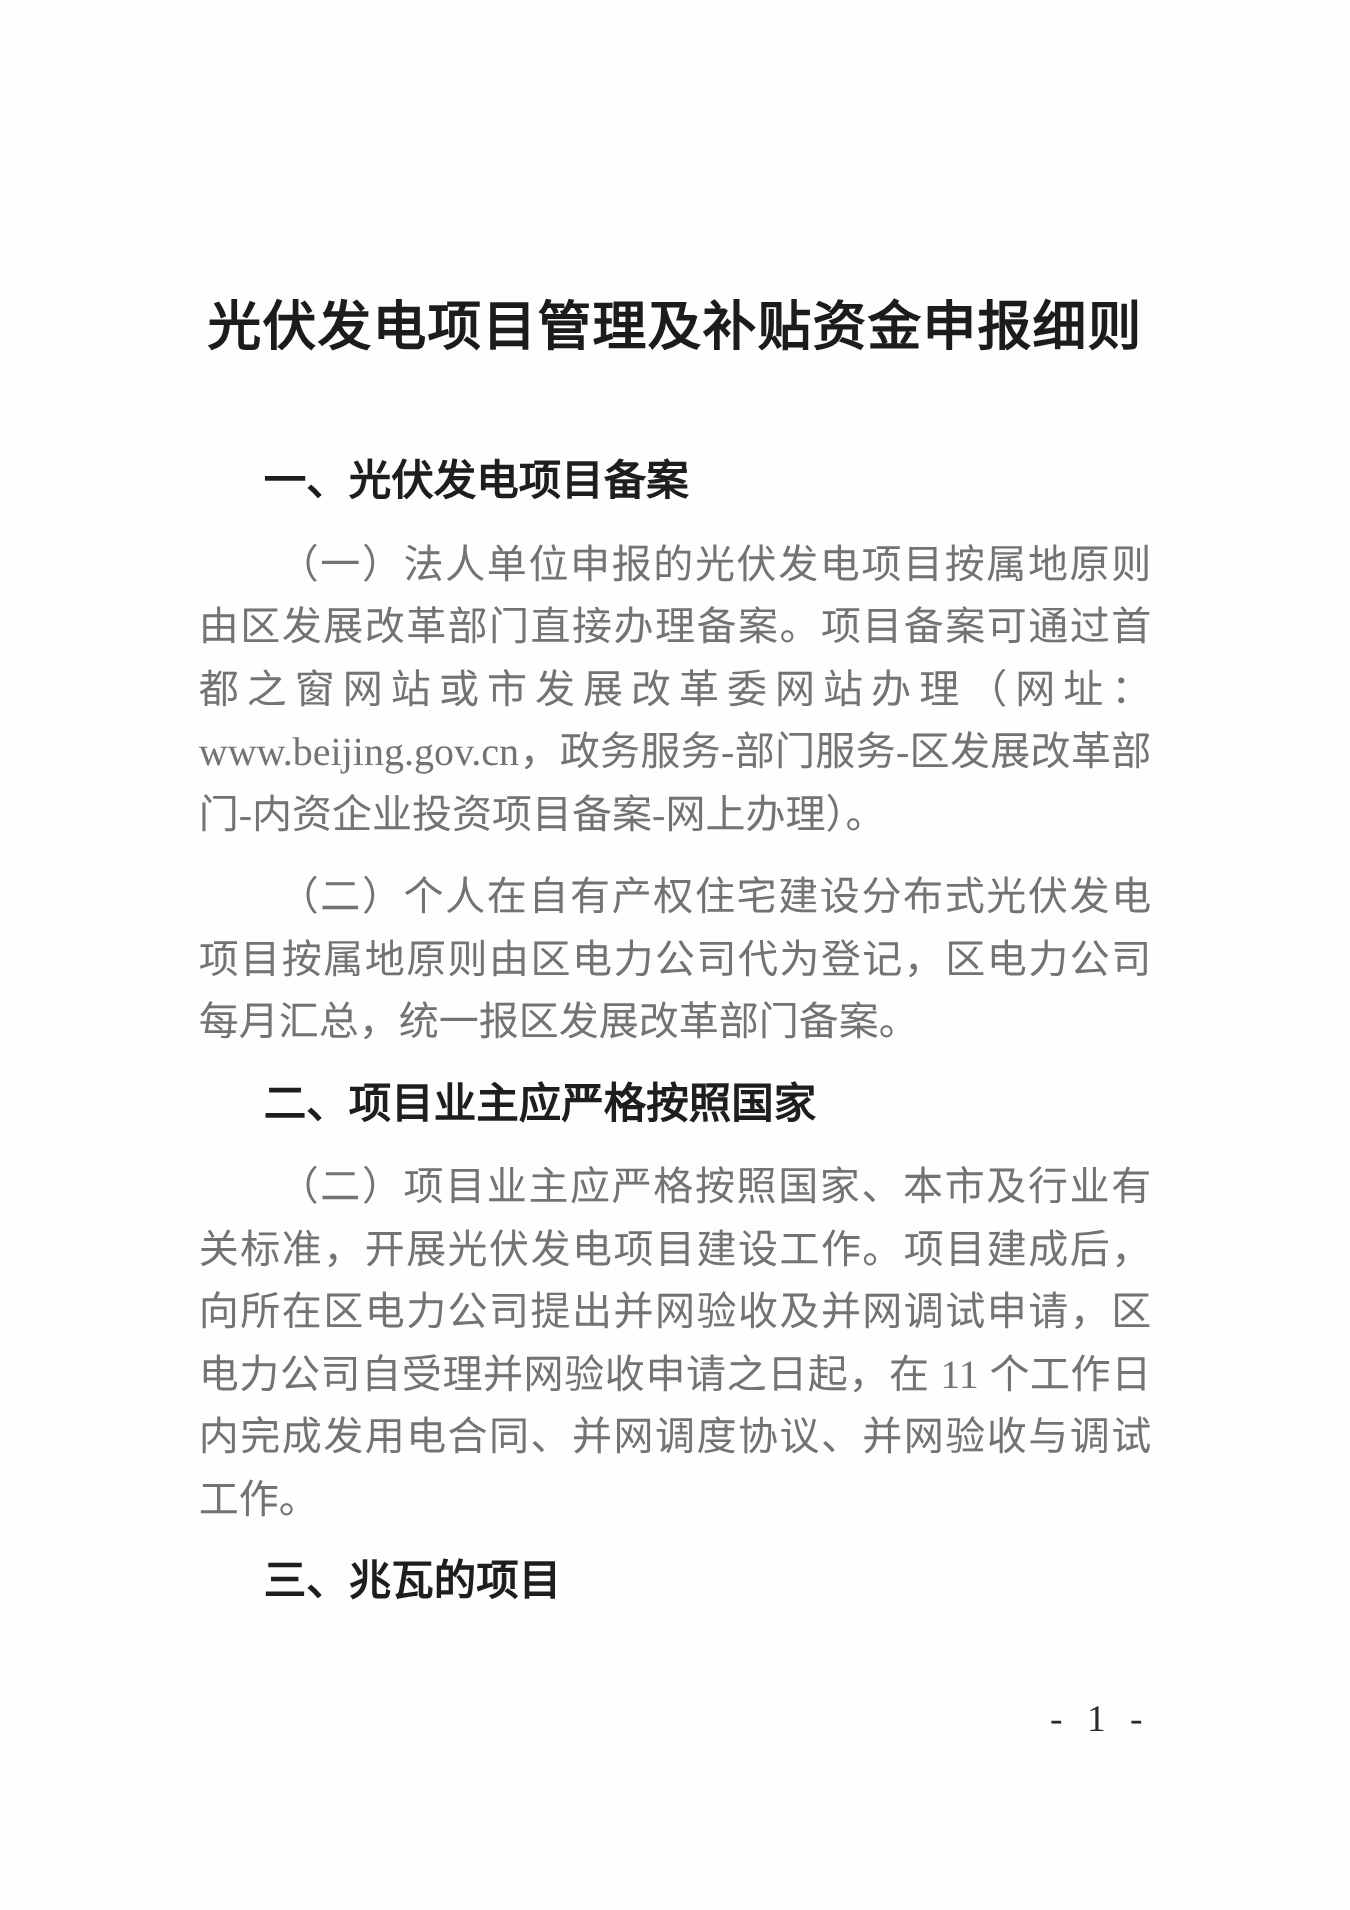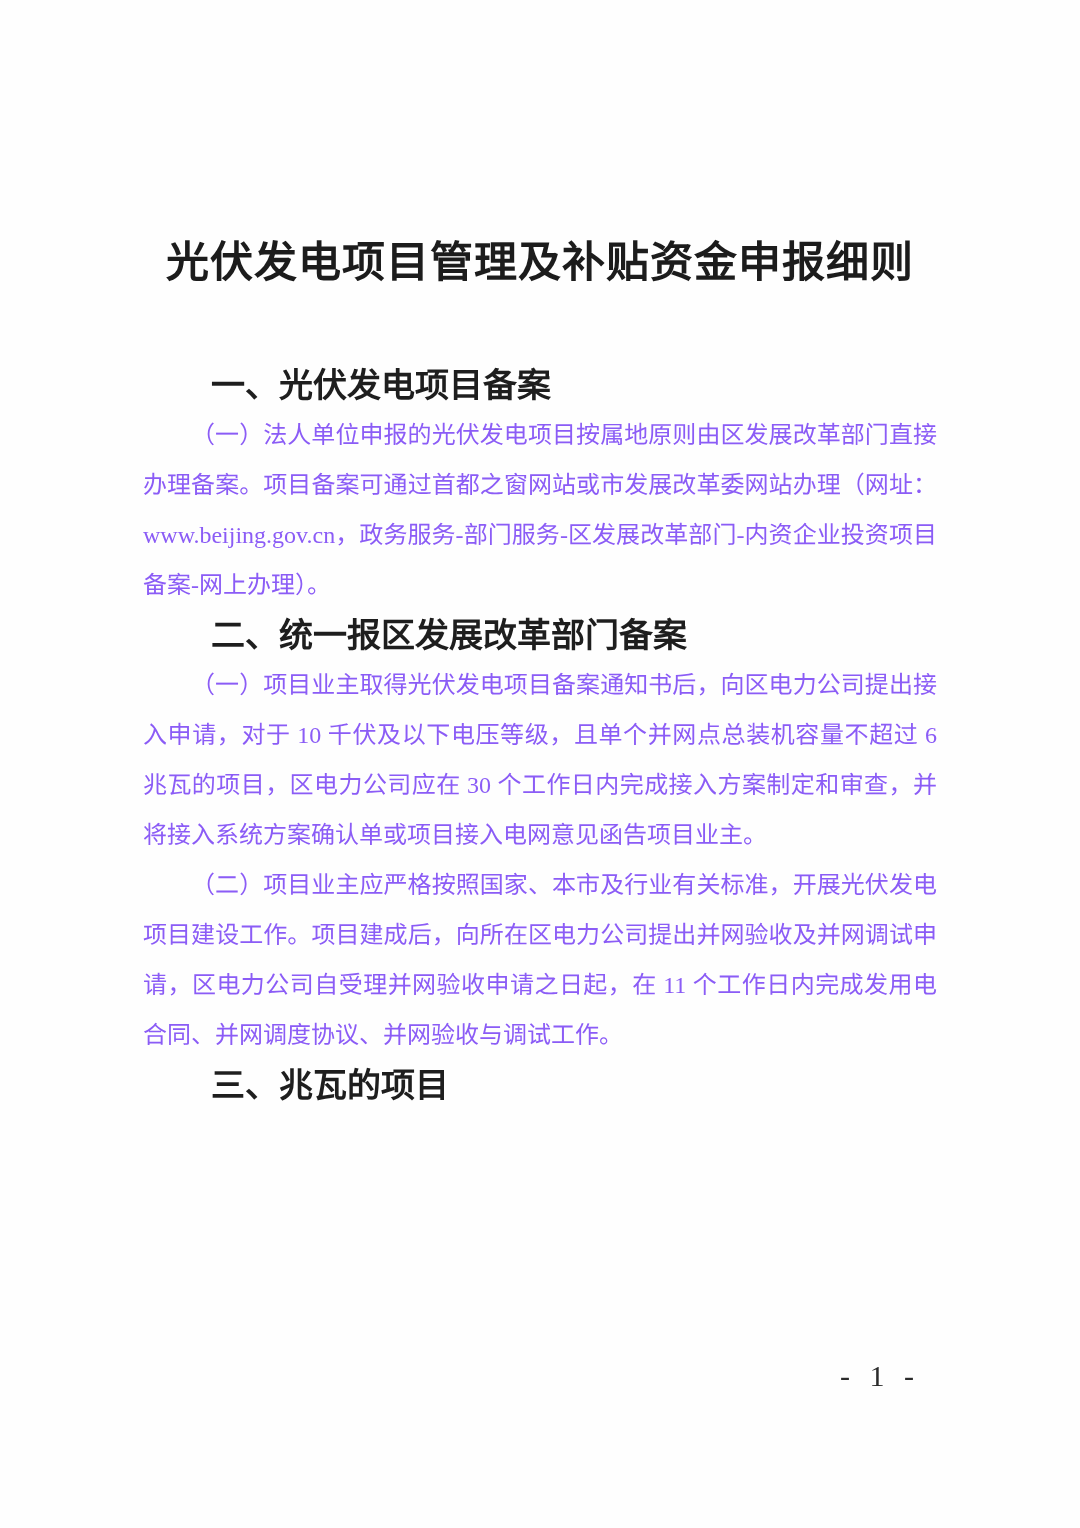--- a/index.html
+++ b/index.html
@@ -36,46 +36,46 @@
   .section-heading {
     margin: 0;
     font-family: Liberation Sans, sans-serif;
     font-weight: 700;
     font-size: 34px;
     line-height: 50px;
     text-indent: 2em;
     color: #1e1e1e;
   }
   .paragraph {
-    margin: 0;
-    font-size: 24px;
+    margin: 16px;
+    font-size: 32px;
     line-height: 50px;
     text-indent: 2em;
     text-align: justify;
-    color: #8b5cf6;
+    color: #737373;
   }
   .page-number {
     position: absolute;
     top: 1356px;
     right: 160px;
     font-size: 30px;
     line-height: 40px;
     letter-spacing: 6px;
     color: #2b2b2b;
   }
 </style>
 </head>
 <body>
 
 <div class="page">
   <div class="doc">
     <h1 class="doc-title">光伏发电项目管理及补贴资金申报细则</h1>
     <div id="sections-container">
         <h2 class="section-heading">一、光伏发电项目备案</h2>
         <p class="paragraph">（一）法人单位申报的光伏发电项目按属地原则由区发展改革部门直接办理备案。项目备案可通过首都之窗网站或市发展改革委网站办理（网址：www.beijing.gov.cn，政务服务-部门服务-区发展改革部门-内资企业投资项目备案-网上办理）。</p>
-        <h2 class="section-heading">二、统一报区发展改革部门备案</h2>
-        <p class="paragraph">（一）项目业主取得光伏发电项目备案通知书后，向区电力公司提出接入申请，对于 10 千伏及以下电压等级，且单个并网点总装机容量不超过 6 兆瓦的项目，区电力公司应在 30 个工作日内完成接入方案制定和审查，并将接入系统方案确认单或项目接入电网意见函告项目业主。</p>
+        <p class="paragraph">（二）个人在自有产权住宅建设分布式光伏发电项目按属地原则由区电力公司代为登记，区电力公司每月汇总，统一报区发展改革部门备案。</p>
+        <h2 class="section-heading">二、项目业主应严格按照国家</h2>
         <p class="paragraph">（二）项目业主应严格按照国家、本市及行业有关标准，开展光伏发电项目建设工作。项目建成后，向所在区电力公司提出并网验收及并网调试申请，区电力公司自受理并网验收申请之日起，在 11 个工作日内完成发用电合同、并网调度协议、并网验收与调试工作。</p>
         <h2 class="section-heading">三、兆瓦的项目</h2>
       </div>
   </div>
   <div class="page-number">- 1 -</div>
 </div>
 
 </body></html>

